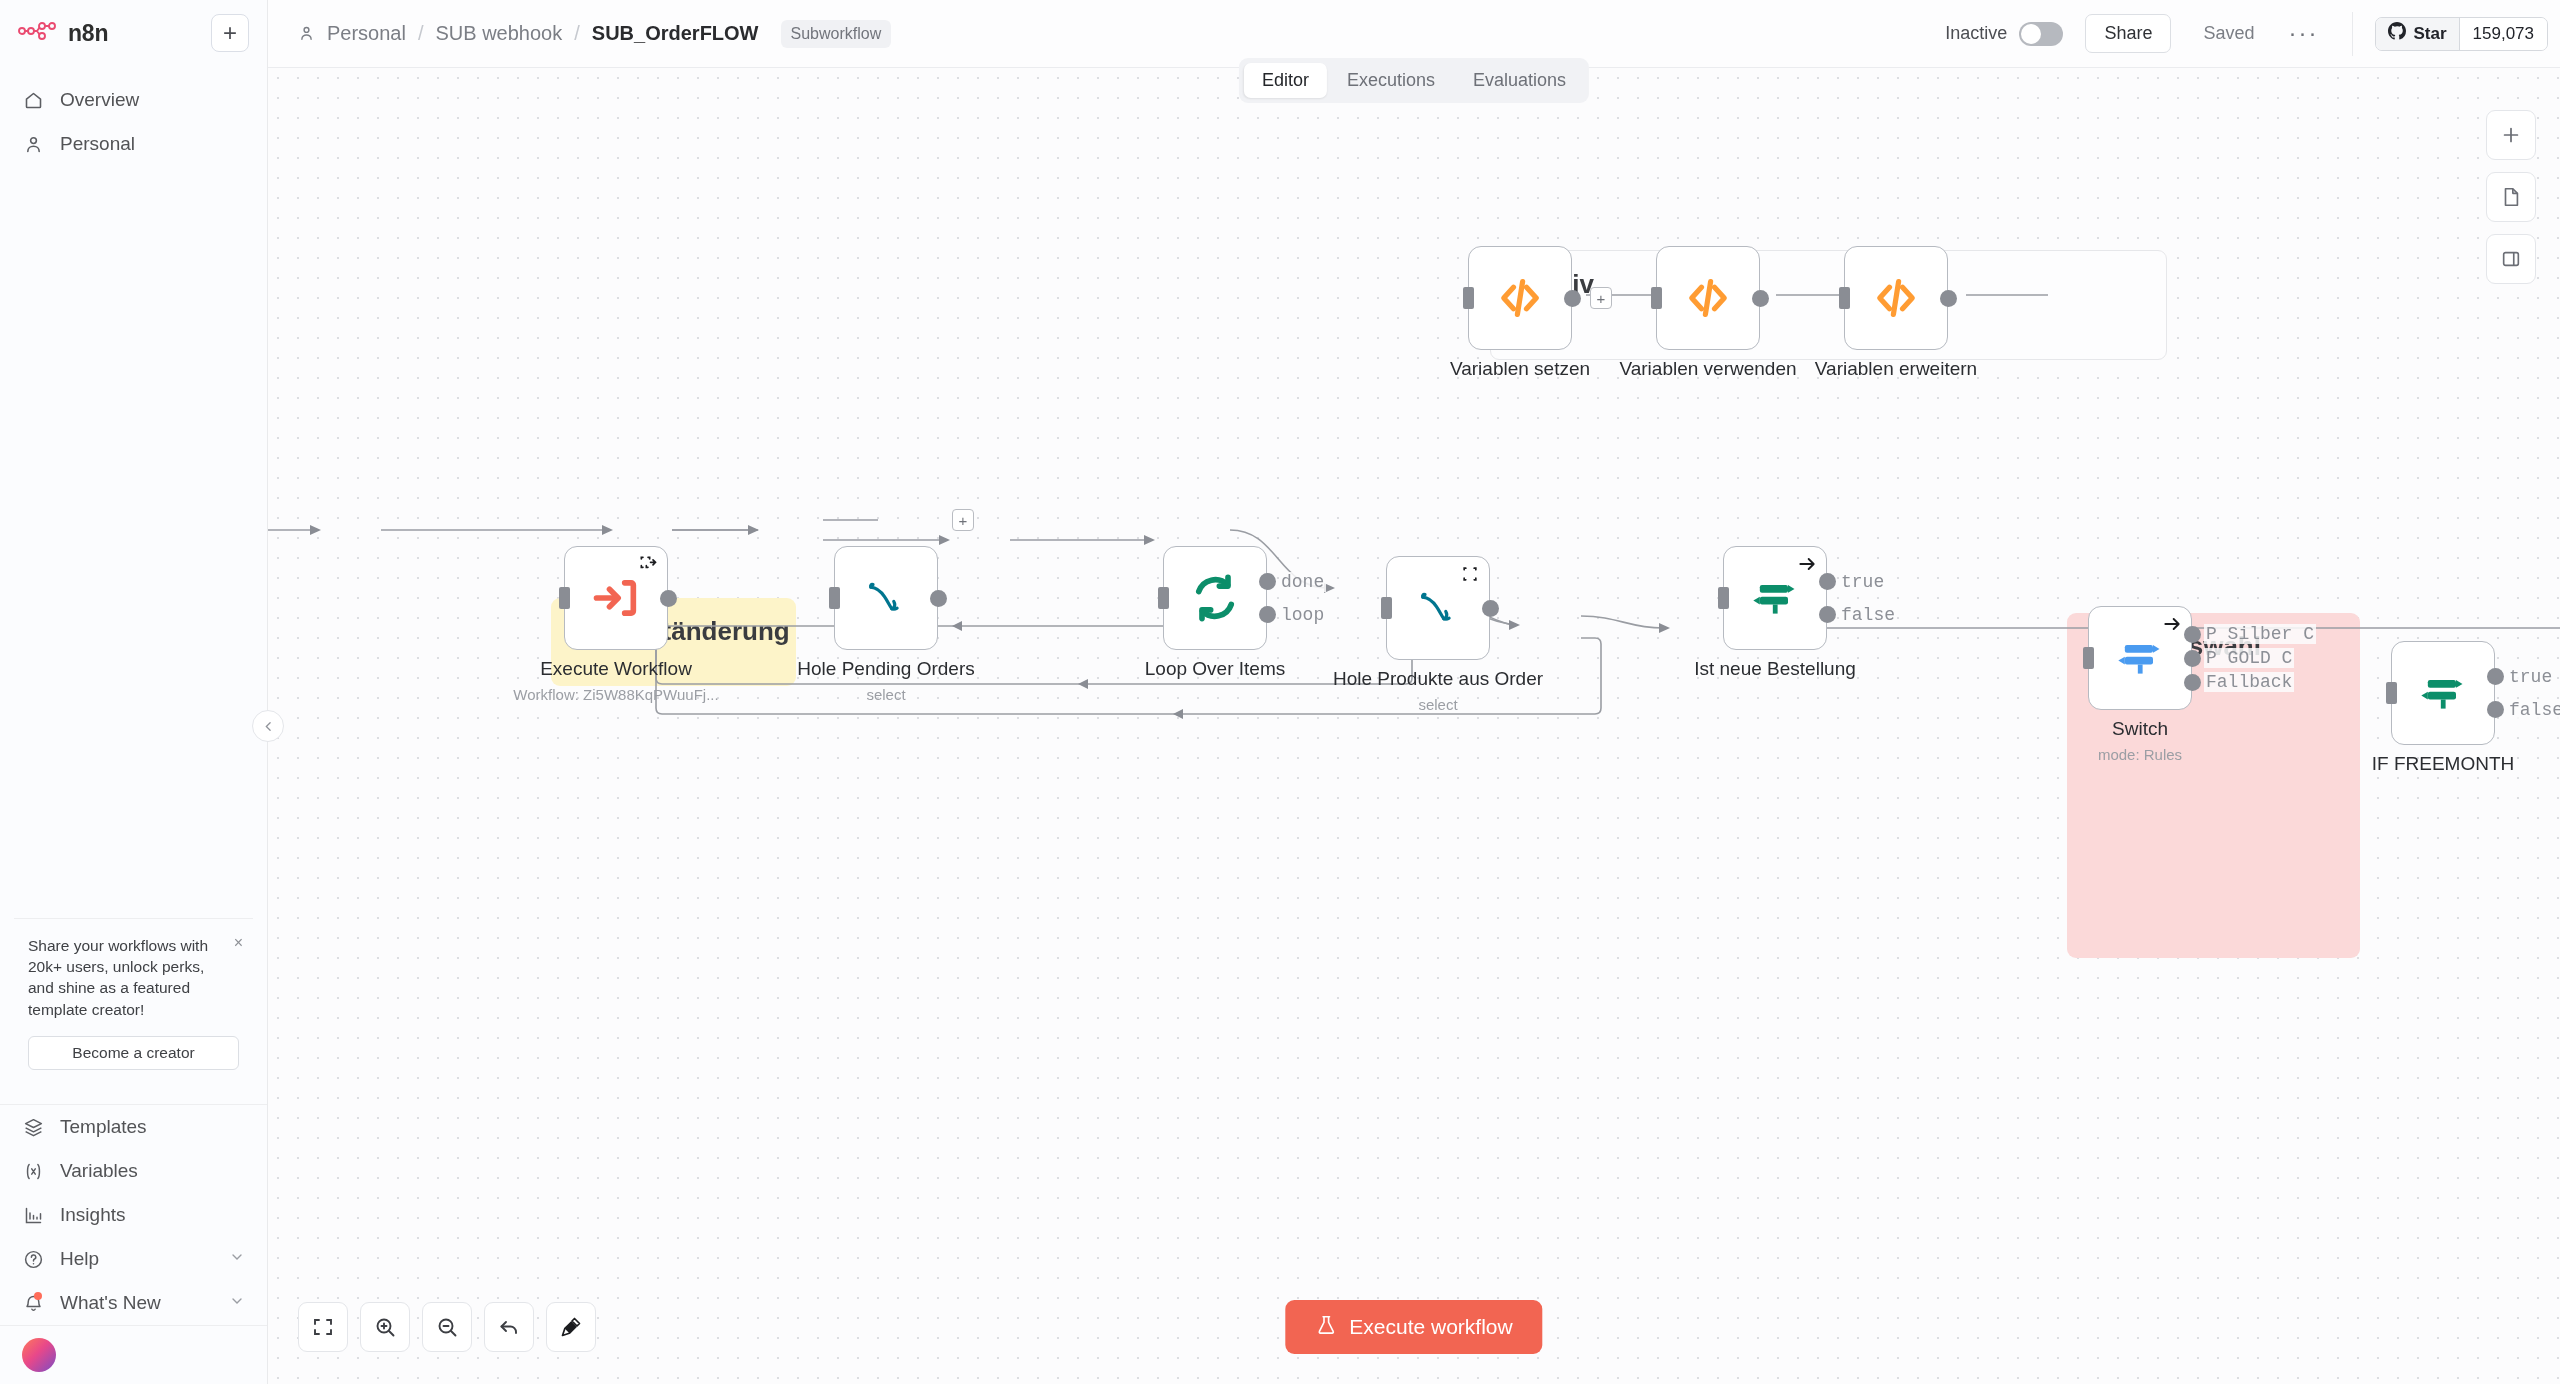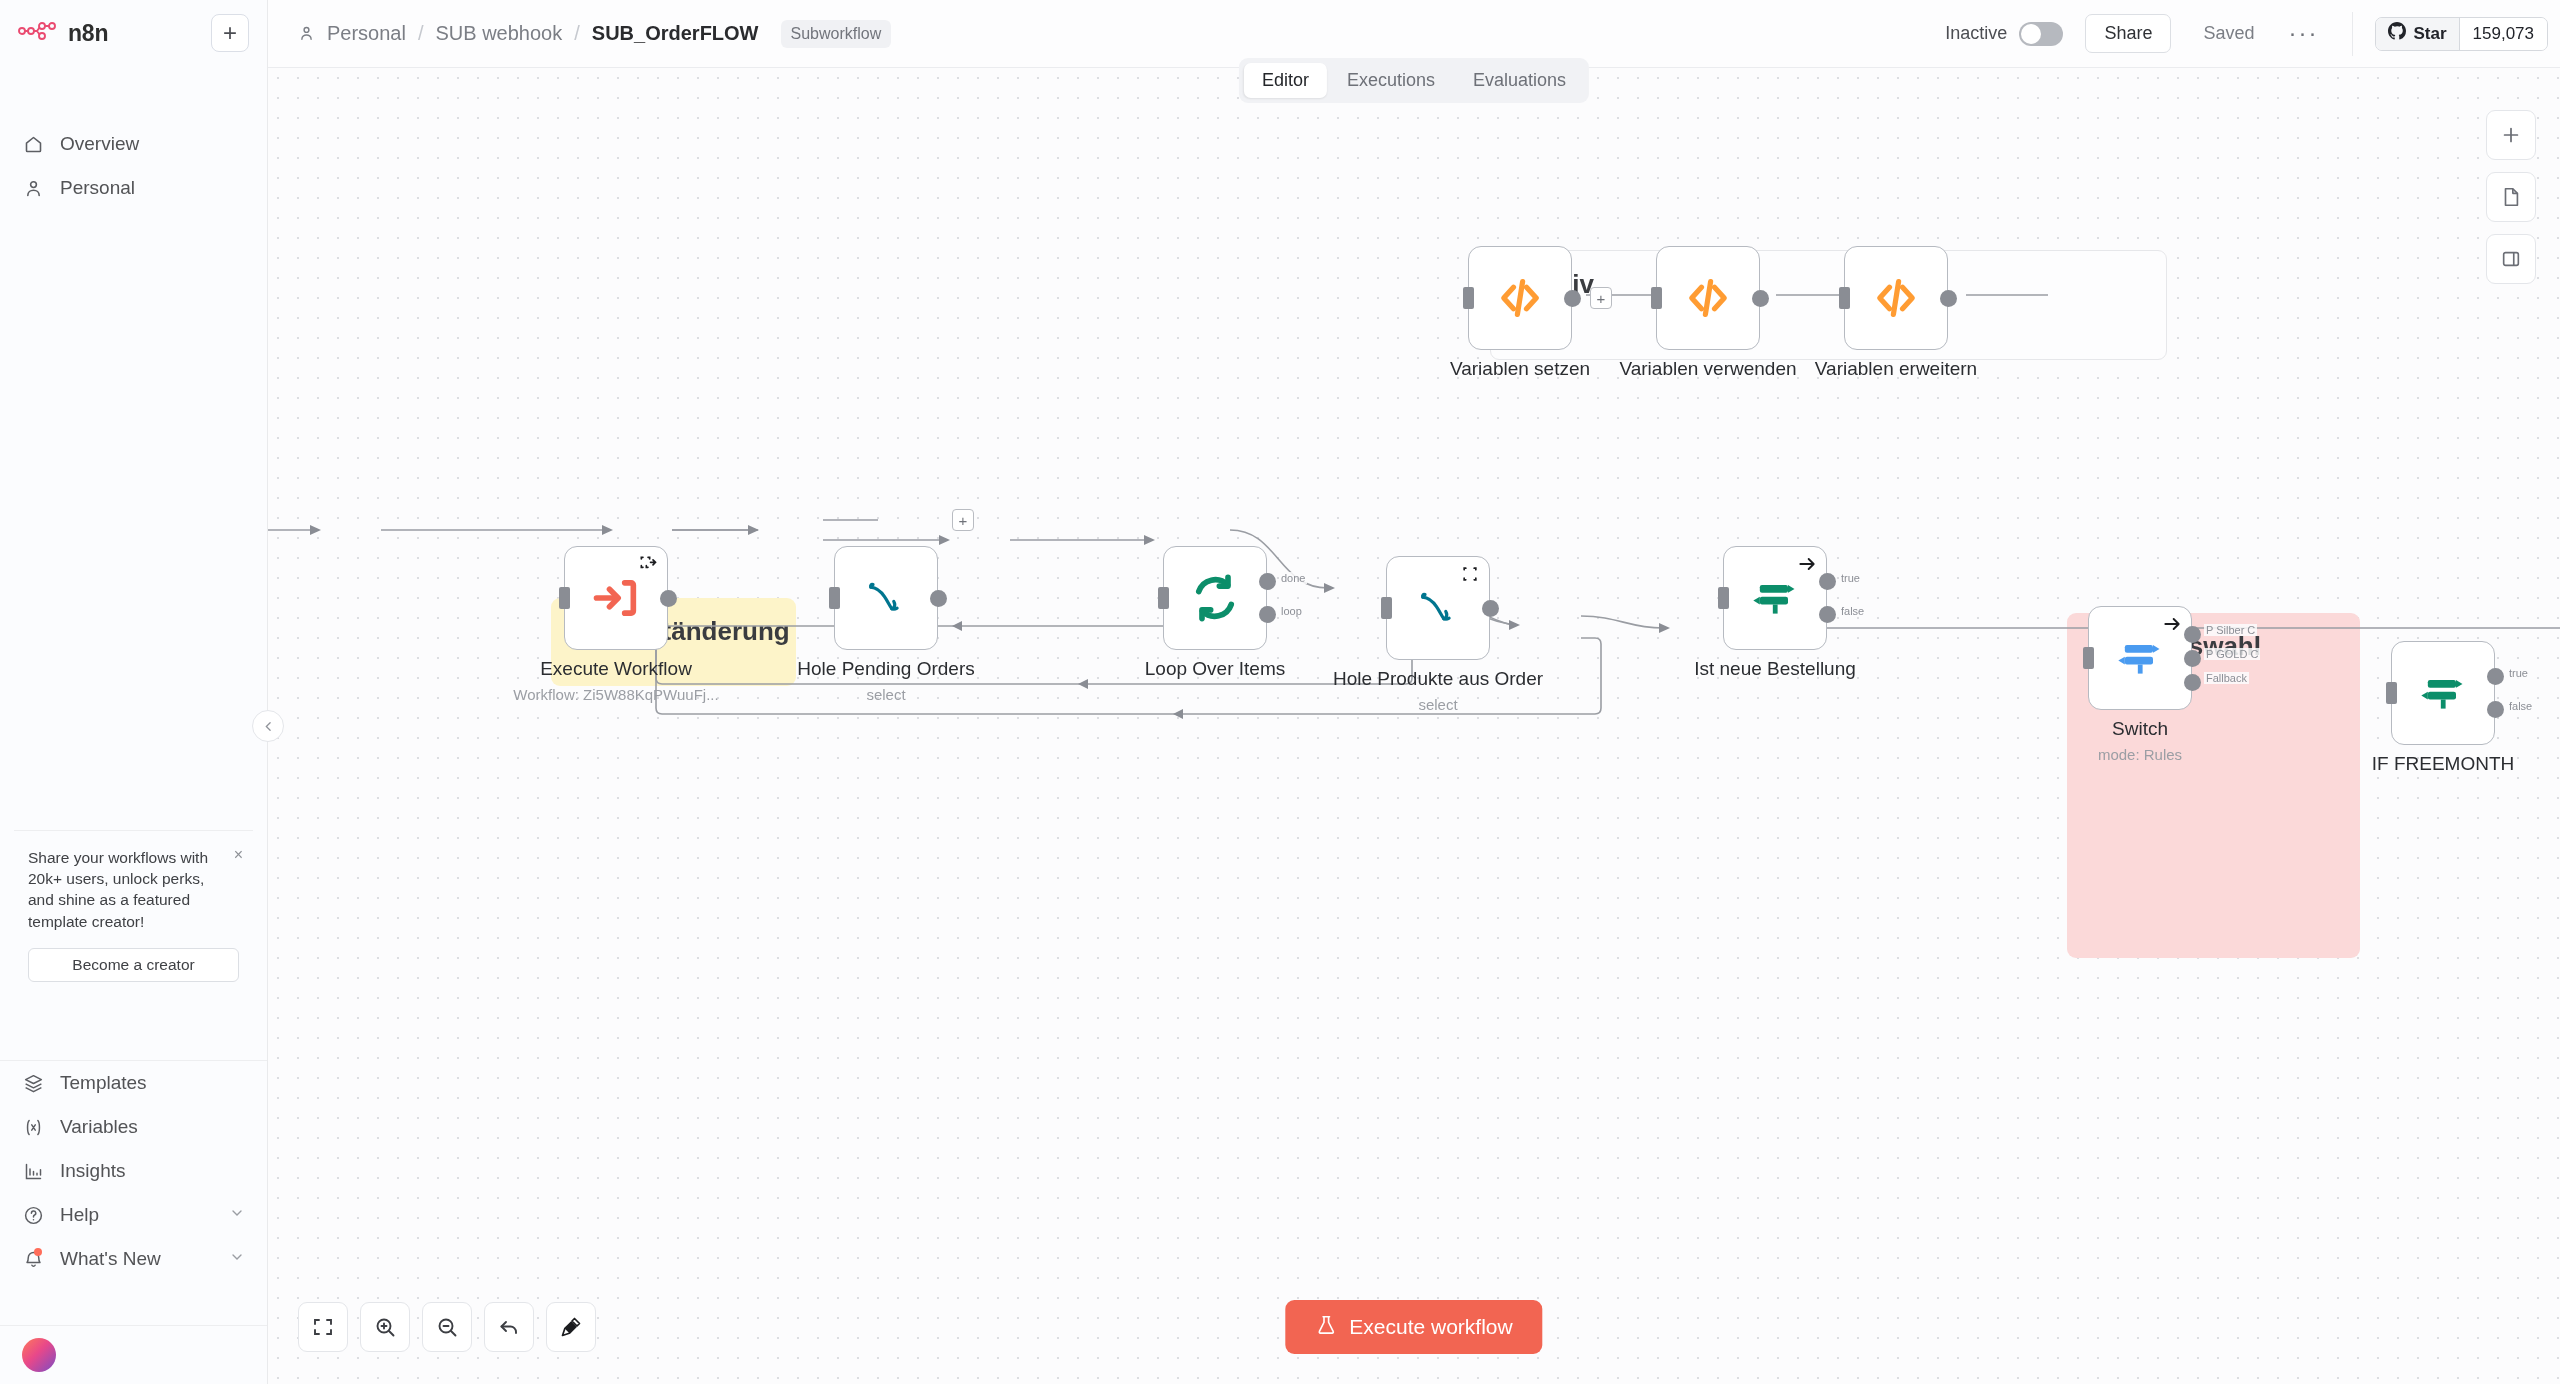--- a/index.html
+++ b/index.html
@@ -12,21 +12,20 @@
   #app { position: relative; width: 2560px; height: 1384px; display: flex; }
 
   
   .sidebar {
     width: 268px; height: 1384px;
     background: #fbfcfe;
     border-right: 1px solid #e9eaec;
     position: relative;
     display: flex; flex-direction: column;
     flex: 0 0 268px;
-    gap: 44px;
   }
   .sb-top { padding: 14px 18px 0 18px; display: flex; align-items: center; justify-content: space-between; }
   .brand { display: flex; align-items: center; gap: 10px; }
   .brand-name { font-size: 23px; font-weight: bold; color: #2d2e2e; letter-spacing: -.2px; }
   .plus-btn {
     width: 38px; height: 38px; border: 1px solid #dbdfe7; border-radius: 8px;
     background: #fff; display:flex; align-items:center; justify-content:center;
     color:#4b4d52; font-size: 24px; line-height: 1; font-weight: 300;
     cursor: pointer;
   }
@@ -168,22 +167,22 @@
   .corner-ico svg { width: 20px; height: 20px; }
 
   .port {
     position:absolute; border-radius: 50%; background:#8a8d94;
   }
   .port.out { width: 17px; height: 17px; }
   .port.in {
     width: 11px; height: 22px; border-radius: 2px; background:#8a8d94;
   }
   .port-label {
-    position:absolute; font-size: 11px; color:#8c8f96; white-space:nowrap;
-    background: rgba(252,252,253,.85); padding: 0 2px;
+    position:absolute; font-size: 18px; color:#8c8f96; white-space:nowrap;
+    background: rgba(252,252,253,.85); padding: 0 2px; font-family: Liberation Mono, monospace;
   }
   .plus-node {
     position:absolute; width: 22px; height: 22px; border:1px solid #b9bcc2; border-radius:4px;
     background:#fff; color:#6f7279; font-size:15px; display:flex; align-items:center; justify-content:center;
     cursor:pointer; line-height:1;
   }
 
   
   .edges { position:absolute; inset:0; pointer-events:none; }
   .edges path { fill:none; stroke:#9a9da3; stroke-width: 1.6px; }

